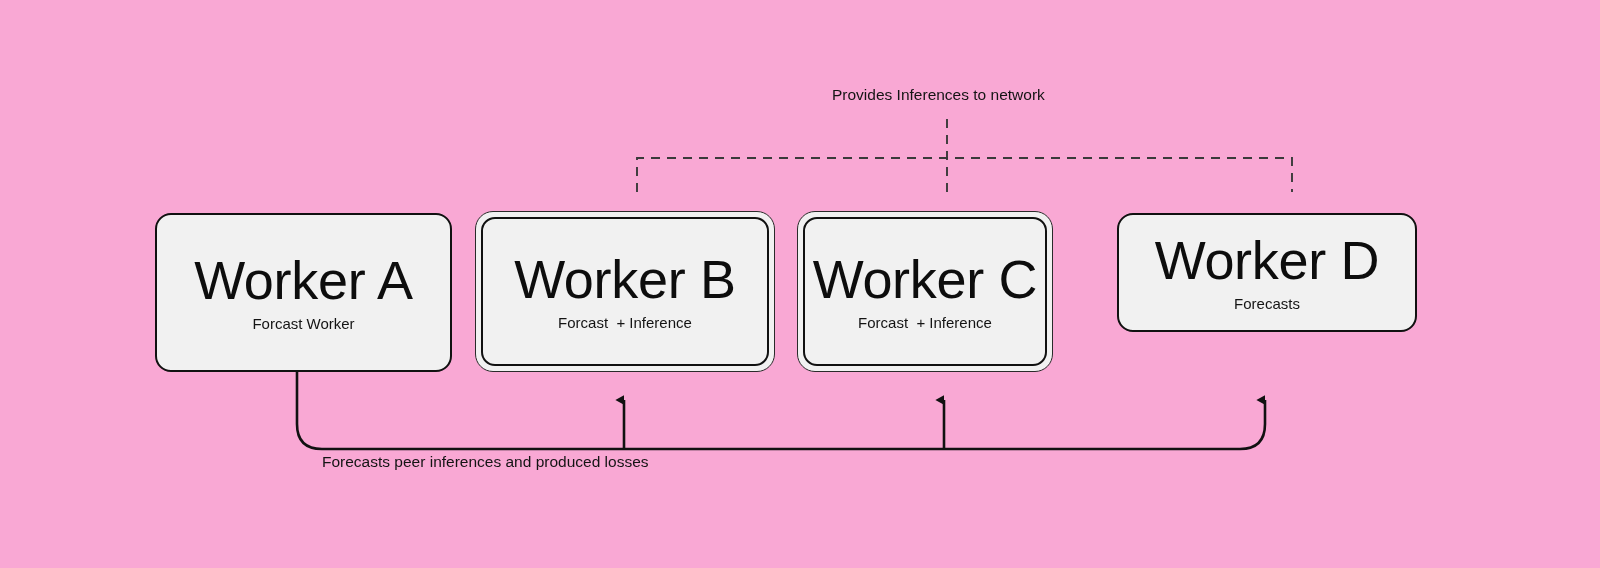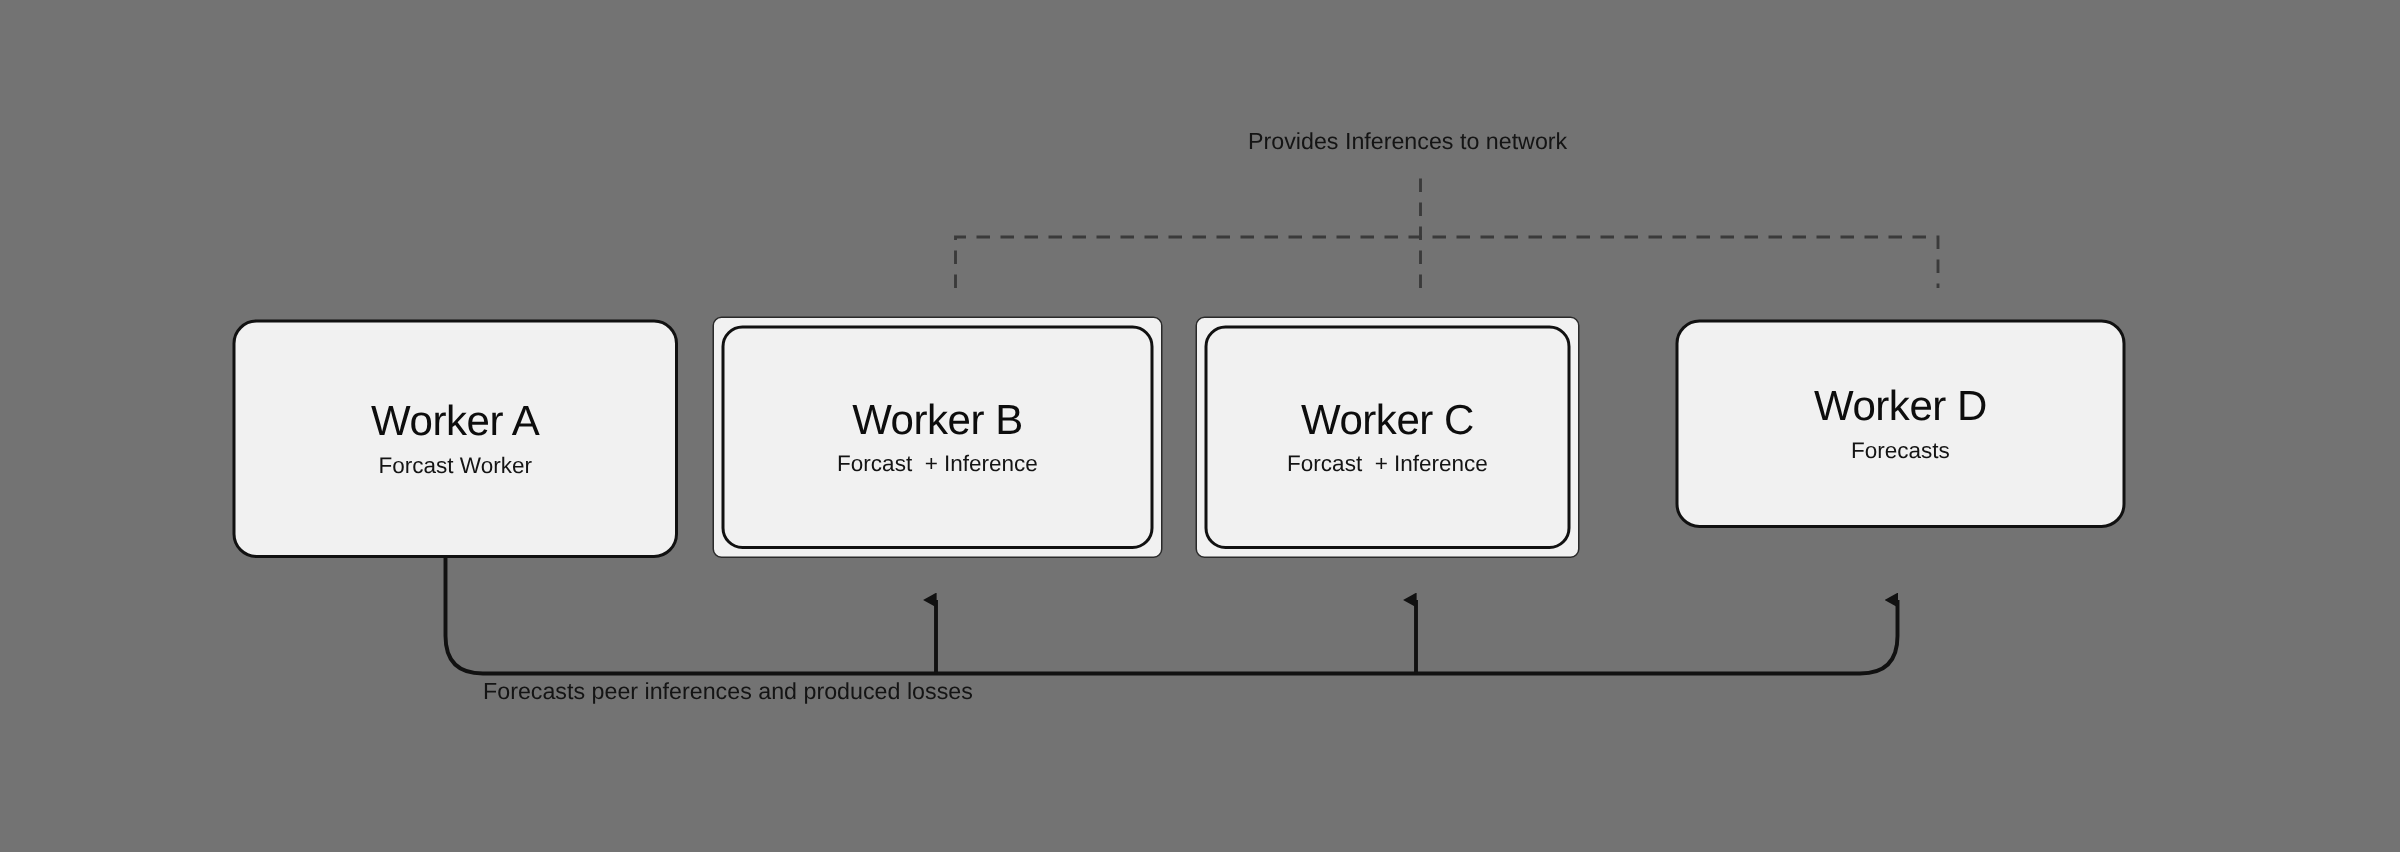--- a/index.html
+++ b/index.html
@@ -41,35 +41,35 @@
     border-radius: 16px;
     display: flex;
     flex-direction: column;
     align-items: center;
     justify-content: center;
   }
   .worker-box.double {
     border-width: 1.5px;
     border-color: #2a2a2a;
     padding: 4px;
-    border-radius: 6px;
+    border-radius: 18px;
   }
   .worker-box.double .inner-frame {
     position: absolute;
     left: 5px;
     top: 5px;
     right: 5px;
     bottom: 5px;
     border: 2px solid #111111;
     border-radius: 14px;
     pointer-events: none;
   }
   .worker-title {
     position: relative;
-    font-size: 28px;
+    font-size: 54px;
     font-weight: 400;
     line-height: 1.06;
     letter-spacing: -0.3px;
     color: #0d0d0d;
     white-space: nowrap;
   }
   .worker-subtitle {
     position: relative;
     margin-top: 7px;
     font-size: 15px;
@@ -92,21 +92,21 @@
     top: 86px;
   }
   #label-forecasts-losses {
     left: 322px;
     top: 453px;
   }
 </style>
 </head>
 <body>
 
-<div id="diagram-root" style="background: #737373;">
+<div id="diagram-root" style="background: #f9a8d4;">
 
   <svg id="connector-layer" viewBox="0 0 1600 568" width="1600" height="568" xmlns="http://www.w3.org/2000/svg">
 
     <defs>
       <marker id="arrowhead-up" markerWidth="10" markerHeight="9" refX="5" refY="8.6" orient="auto" markerUnits="userSpaceOnUse">
         <path d="M 5 0 L 10 9 L 0 9 Z" fill="#111111"></path>
       </marker>
     </defs>
 
     <g>
@@ -137,18 +137,18 @@
     <div class="worker-title">Worker B</div>
     <div class="worker-subtitle">Forcast  + Inference</div>
   </div>
 
   <div class="worker-box double" style="left: 797px; top: 211px; width: 256px; height: 161px;">
     <div class="inner-frame"></div>
     <div class="worker-title">Worker C</div>
     <div class="worker-subtitle">Forcast  + Inference</div>
   </div>
 
-  <div class="worker-box" style="left: 1117px; top: 213px; width: 300px; height: 139px;">
+  <div class="worker-box" style="left: 1117px; top: 213px; width: 300px; height: 119px;">
     <div class="worker-title">Worker D</div>
     <div class="worker-subtitle">Forecasts</div>
   </div>
 
 </div>
 
 </body></html>

